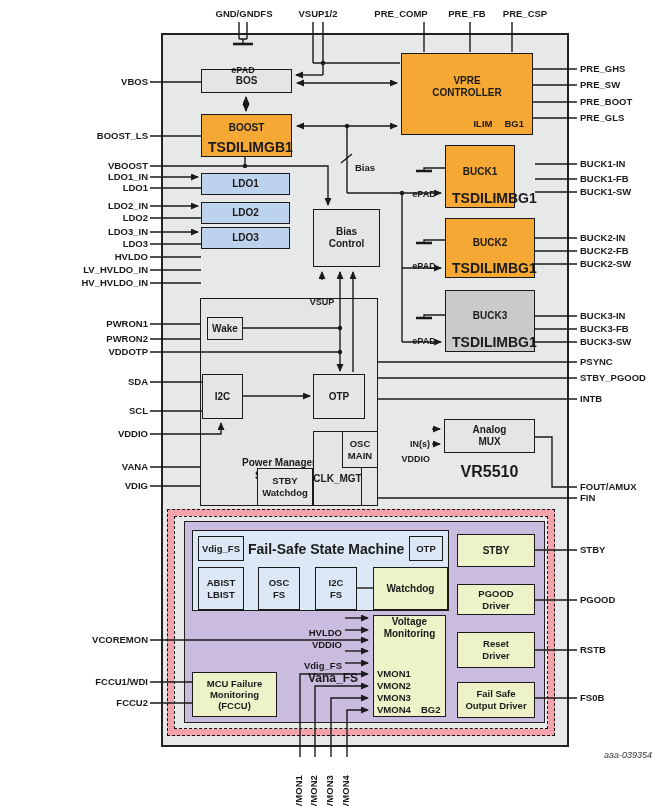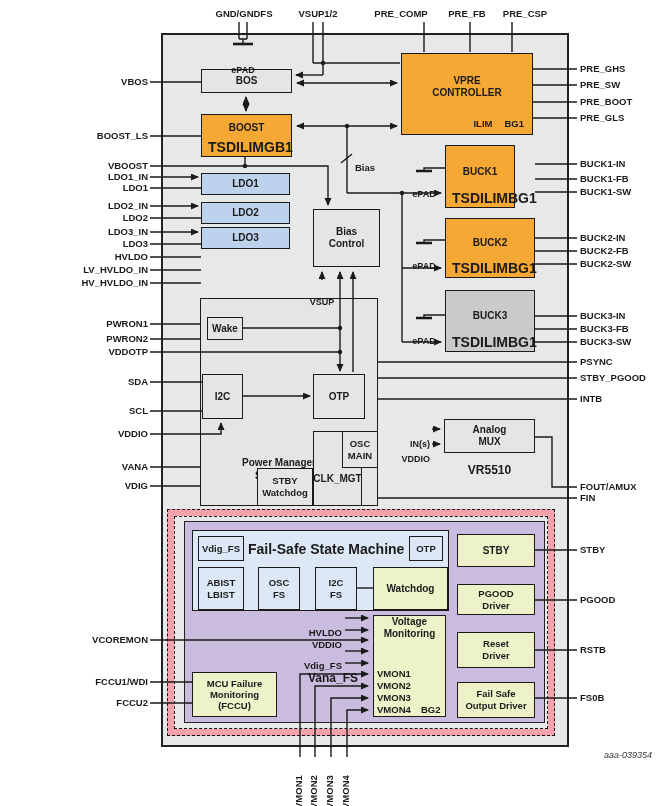--- a/index.html
+++ b/index.html
@@ -32,21 +32,21 @@
   .fs-outer{position:absolute;left:167px;top:509px;width:388px;height:227px;
     background:#f4a3ad;border:1.6px dashed #111;box-sizing:border-box;}
   .fs-inner{position:absolute;left:174px;top:516px;width:374px;height:213px;
     background:#e7e8e8;border:1.6px dashed #111;box-sizing:border-box;}
   .fs-purple{position:absolute;left:184px;top:521px;width:361px;height:202px;
     background:#c9bcde;border:1.8px solid #222;box-sizing:border-box;}
   .wires{position:absolute;left:0;top:0;pointer-events:none;}
   .figid{position:absolute;left:480px;top:750px;width:172px;text-align:right;
     font-size:9px;font-style:italic;font-weight:normal;color:#333;}
   .chipname{position:absolute;left:444px;top:463px;width:91px;text-align:center;
-    font-size:12px;font-weight:bold;}
+    font-size:16px;font-weight:bold;}
   .fsmtitle{position:absolute;left:248px;top:541px;width:158px;text-align:left;
     font-size:14px;font-weight:bold;}
   .vslbl{position:absolute;font-size:9.5px;font-weight:bold;}
 </style>
 </head>
 <body>
 
 <div class="canvas">
 
   <div class="chip"></div>

